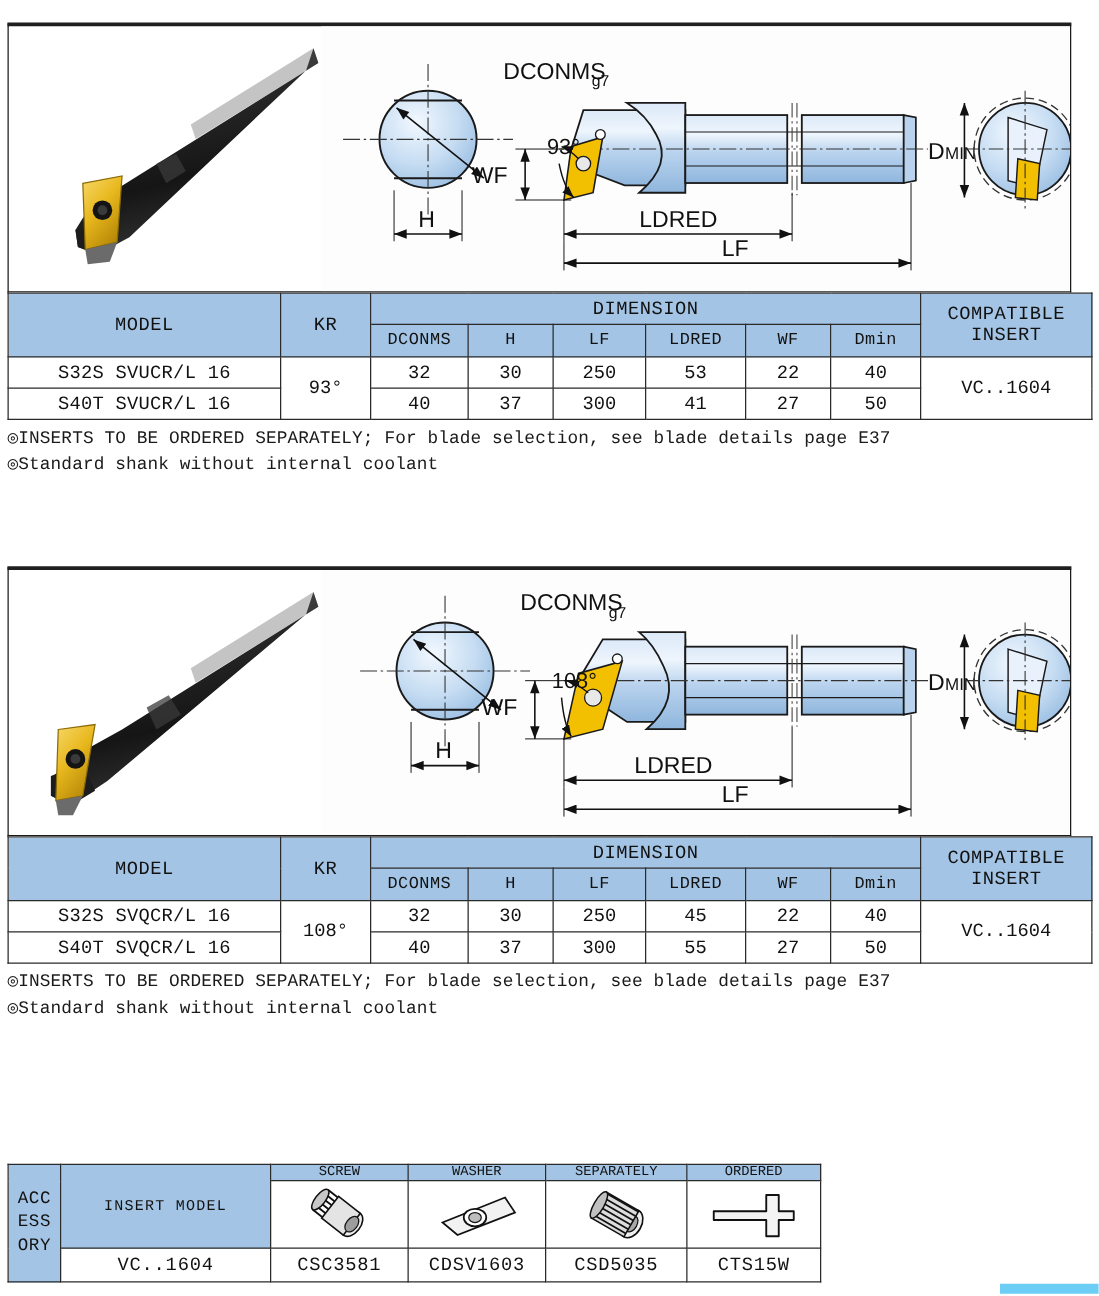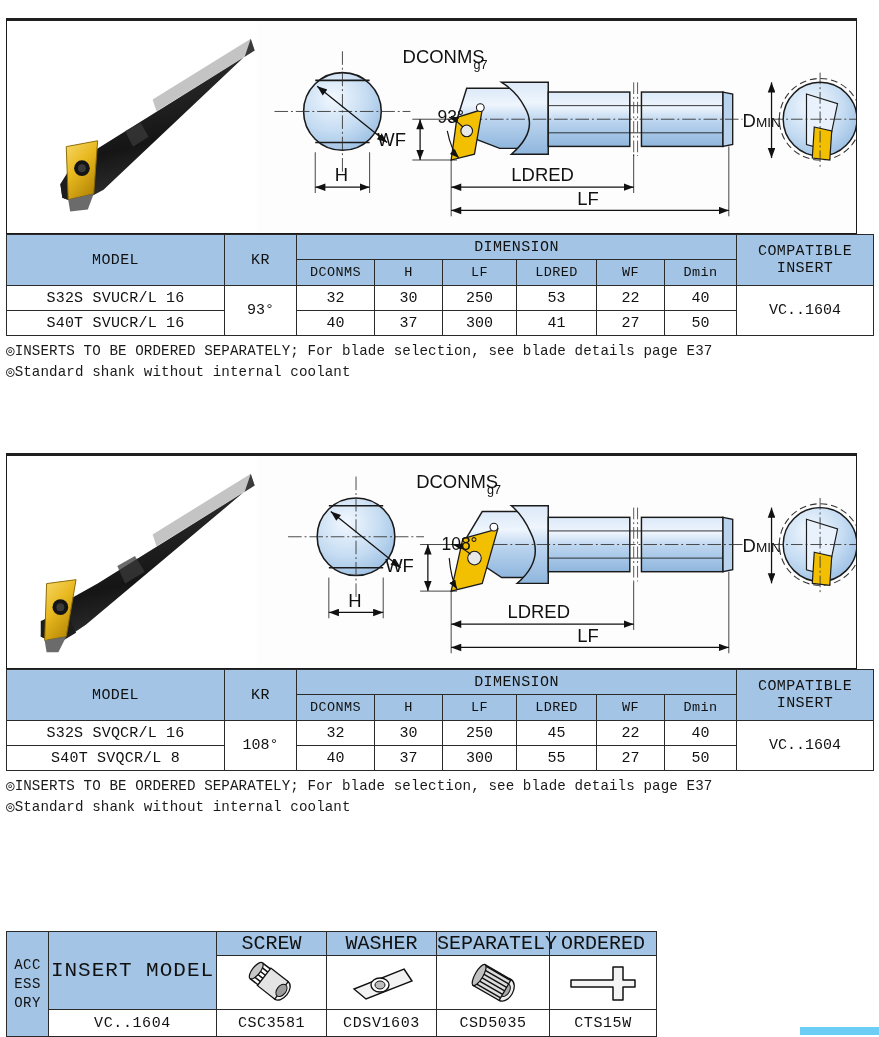--- a/index.html
+++ b/index.html
@@ -86,32 +86,32 @@
     table-layout: fixed;
     width: 650px;
     font-family: "Liberation Mono", monospace;
   }
   table.acc th, table.acc td {
     border: 1px solid #2a2a2a;
     text-align: center;
     color: #111;
     padding: 0;
   }
-  table.acc th { background: #a3c4e4; font-weight: normal; font-size: 20px; }
+  table.acc th { background: #a3c4e4; font-weight: normal; font-size: 11px; }
   td.acc-side {
     background: #a3c4e4;
     width: 42px;
     font-size: 14px;
     line-height: 19px;
     letter-spacing: .5px;
     margin-top: 14px;
   }
   td.acc-insert-h {
     background: #a3c4e4;
-    font-size: 21px;
+    font-size: 12px;
     letter-spacing: 1px;
   }
   td.icon-cell { height: 54px; background: #fff; }
   td.val-cell { height: 27px; font-size: 15px; background: #fff; letter-spacing: .6px; }
   td.icon-cell svg { display: block; margin: 0 auto; }
 
   
   #bottom-accent {
     position: absolute;
     left: 800px; top: 1027px;
@@ -487,21 +487,21 @@
         <td rowspan="2">108°</td>
         <td>32</td>
         <td>30</td>
         <td>250</td>
         <td>45</td>
         <td>22</td>
         <td>40</td>
         <td rowspan="2">VC..1604</td>
       </tr>
       <tr>
-        <td class="model-c">S40T SVQCR/L 8</td>
+        <td class="model-c">S40T SVQCR/L 16</td>
         <td>40</td>
         <td>37</td>
         <td>300</td>
         <td>55</td>
         <td>27</td>
         <td>50</td>
       </tr>
     </tbody>
   </table>
 

